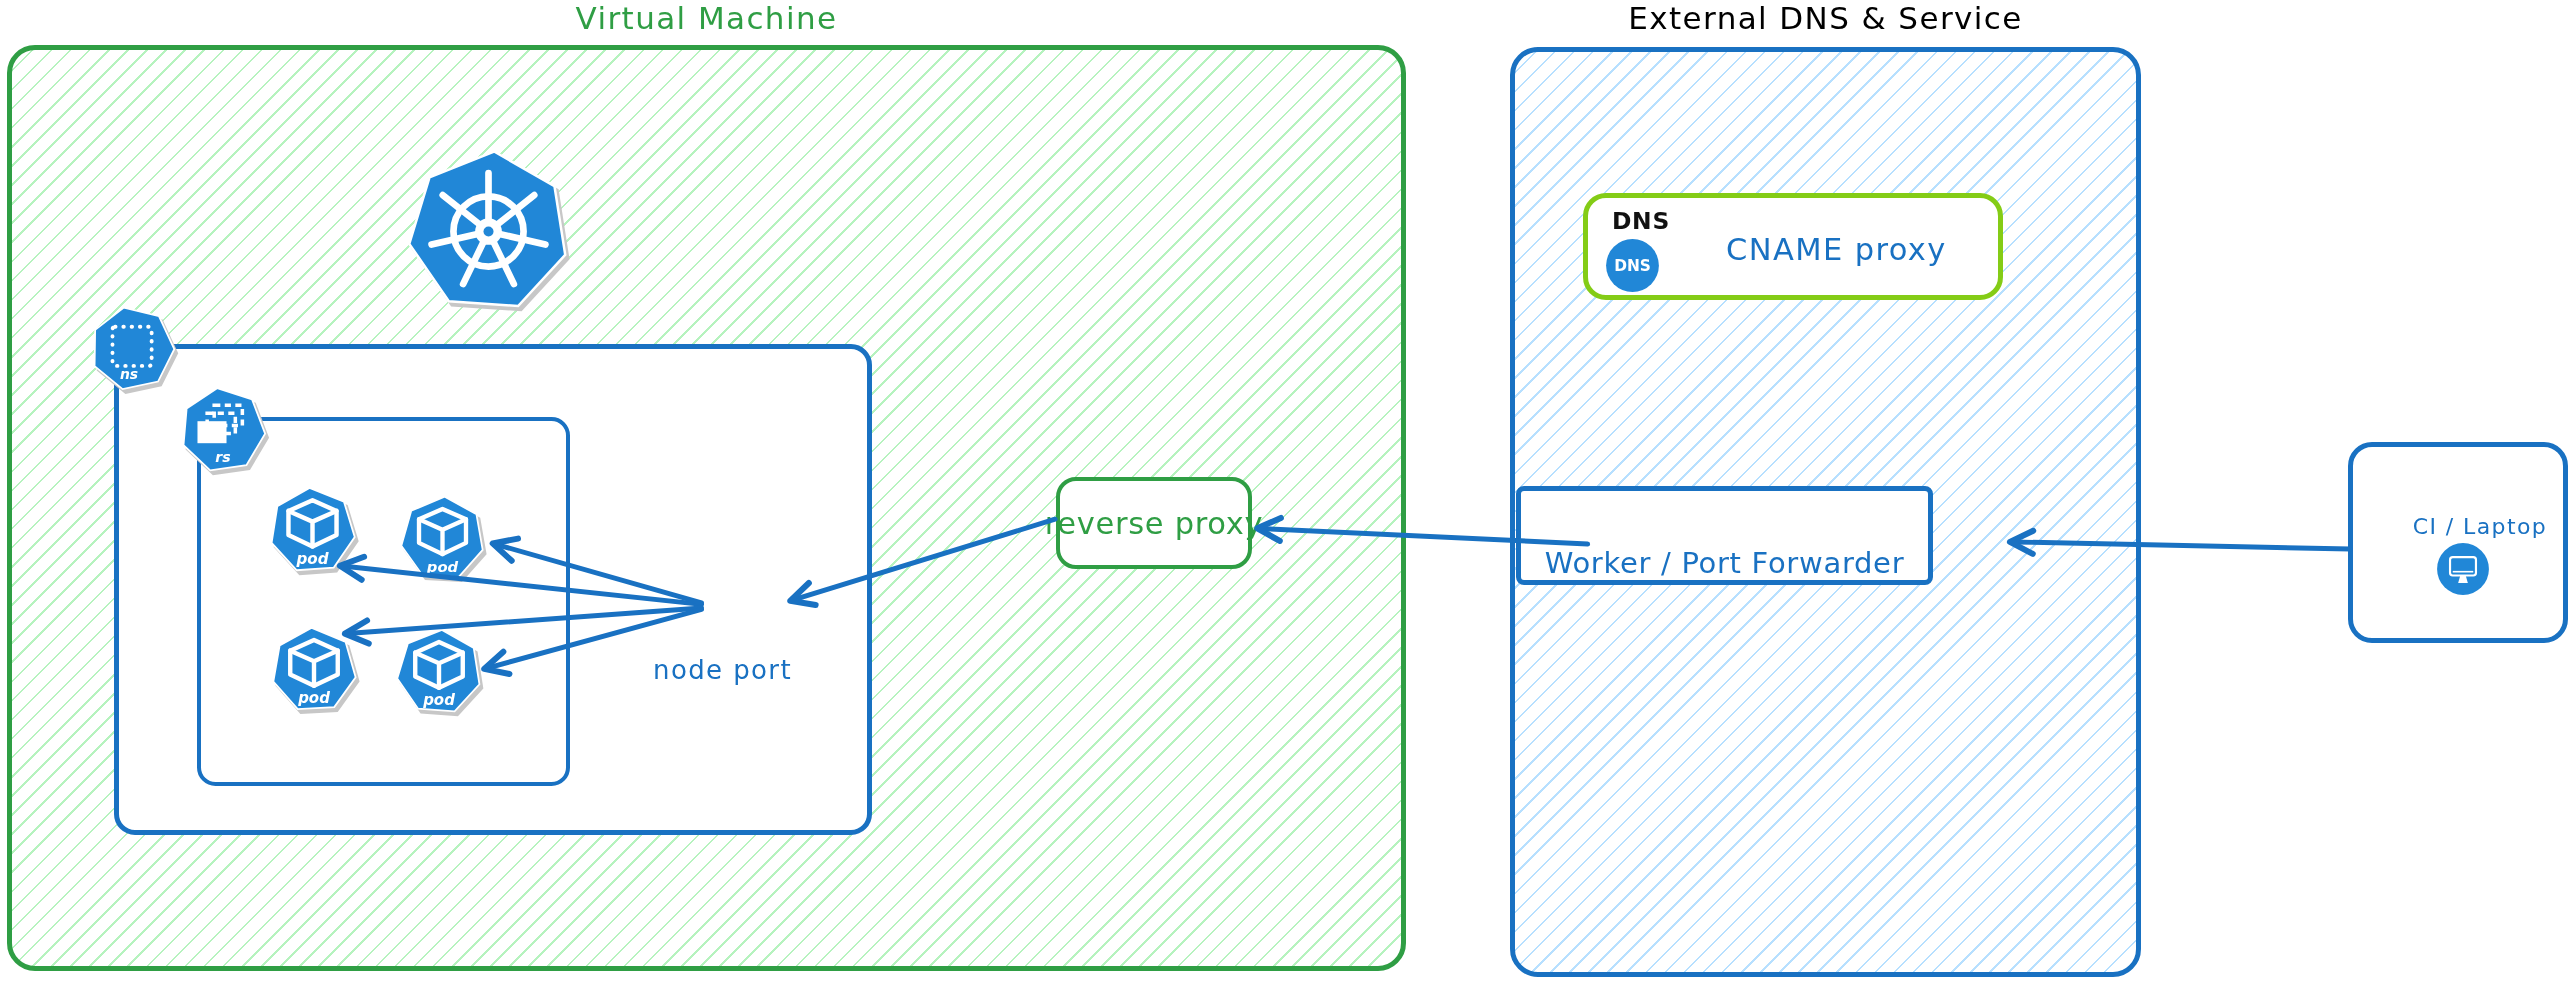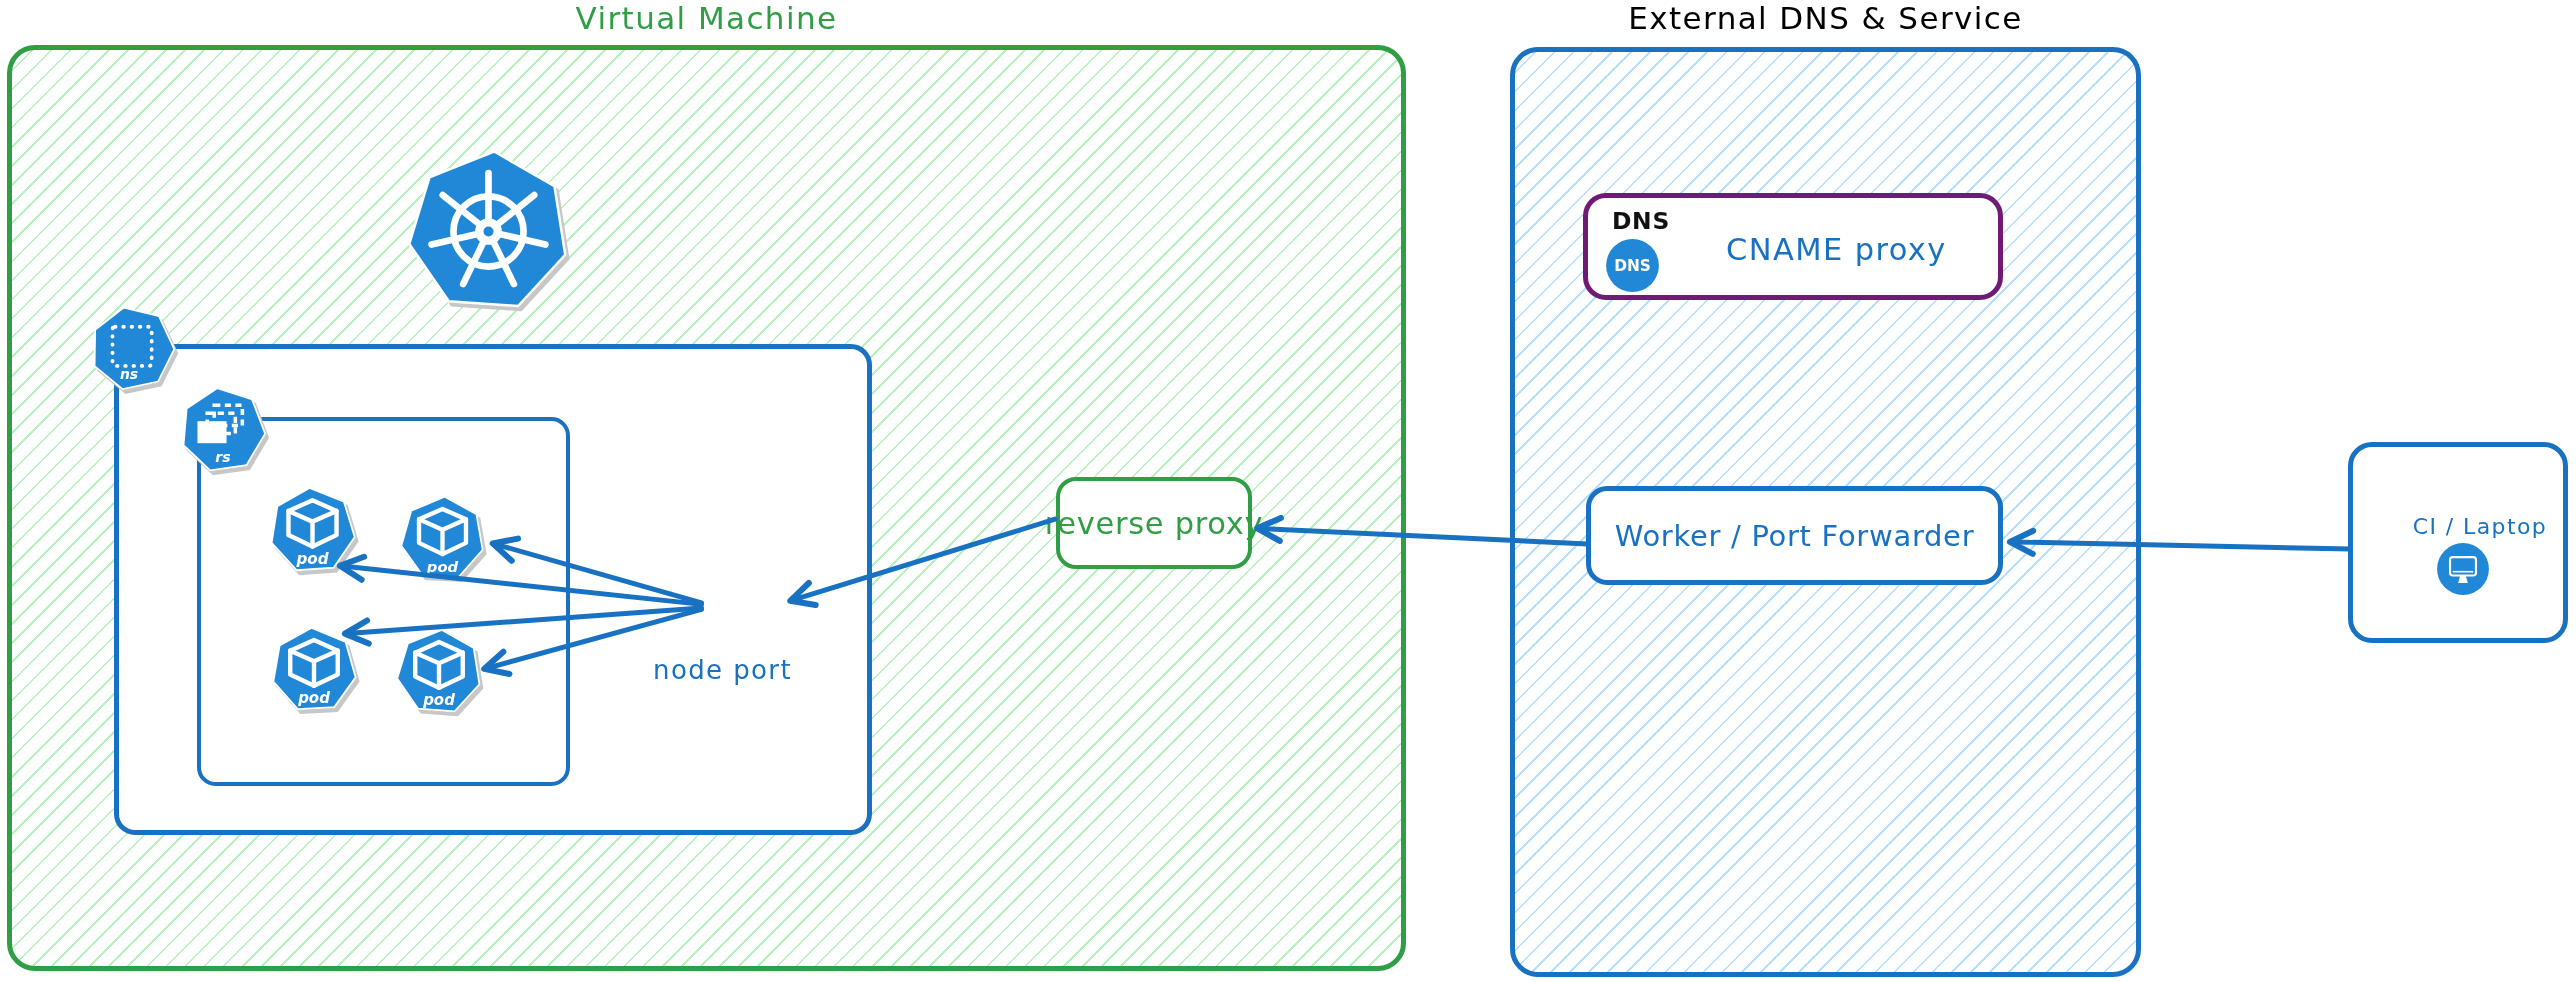--- a/index.html
+++ b/index.html
@@ -20,23 +20,23 @@
 
   
   .white-box{position:absolute;box-sizing:border-box;background:#ffffff;}
   .ns-box{left:114px;top:344px;width:758px;height:491px;border:5px solid #1971c2;border-radius:21px;}
   .rs-box{left:197px;top:417px;width:373px;height:369px;border:4.3px solid #1971c2;border-radius:18.5px;}
 
   .label-box{position:absolute;box-sizing:border-box;background:#ffffff;display:flex;
              align-items:center;justify-content:center;white-space:nowrap;}
   .rp-box{left:1056px;top:477px;width:196px;height:92px;border:4.3px solid #2f9e44;border-radius:20px;
           font-size:30.5px;color:#2f9e44;letter-spacing:0.7px;}
-  .worker-box{left:1586px;top:486px;width:417px;height:99px;border:5px solid #1971c2;border-radius:21px;
-          font-size:29px;color:#1971c2;letter-spacing:0.7px;}
-  .dns-box{left:1583px;top:193px;width:420px;height:107px;border:5px solid #701a75;border-radius:23px;text-align:center;}
+  .worker-box{left:1516px;top:486px;width:417px;height:99px;border:5px solid #1971c2;border-radius:8px;
+          font-size:29px;color:#1971c2;letter-spacing:0.7px;align-items:flex-end;}
+  .dns-box{left:1583px;top:193px;width:420px;height:107px;border:5px solid #84cc16;border-radius:23px;text-align:center;}
   .ci-box{left:2348px;top:442px;width:220px;height:201px;border:5px solid #1971c2;border-radius:24px;}
 
   .dns-tag{position:absolute;left:24px;top:8.5px;font-size:23.4px;font-weight:bold;color:#111111;letter-spacing:0.7px;}
   .dns-circle{position:absolute;left:17px;top:40px;width:55px;height:55px;}
   .cname-label{position:absolute;left:138px;top:34px;font-size:30.5px;color:#1971c2;letter-spacing:1.4px;white-space:nowrap;}
 
   .ci-label{position:absolute;left:0;top:67px;width:100%;text-align:center;font-size:22px;
             color:#1971c2;letter-spacing:1.4px;white-space:nowrap;padding-left:22px;}
   .monitor-circle{position:absolute;left:83px;top:95px;width:54px;height:54px;}
 

